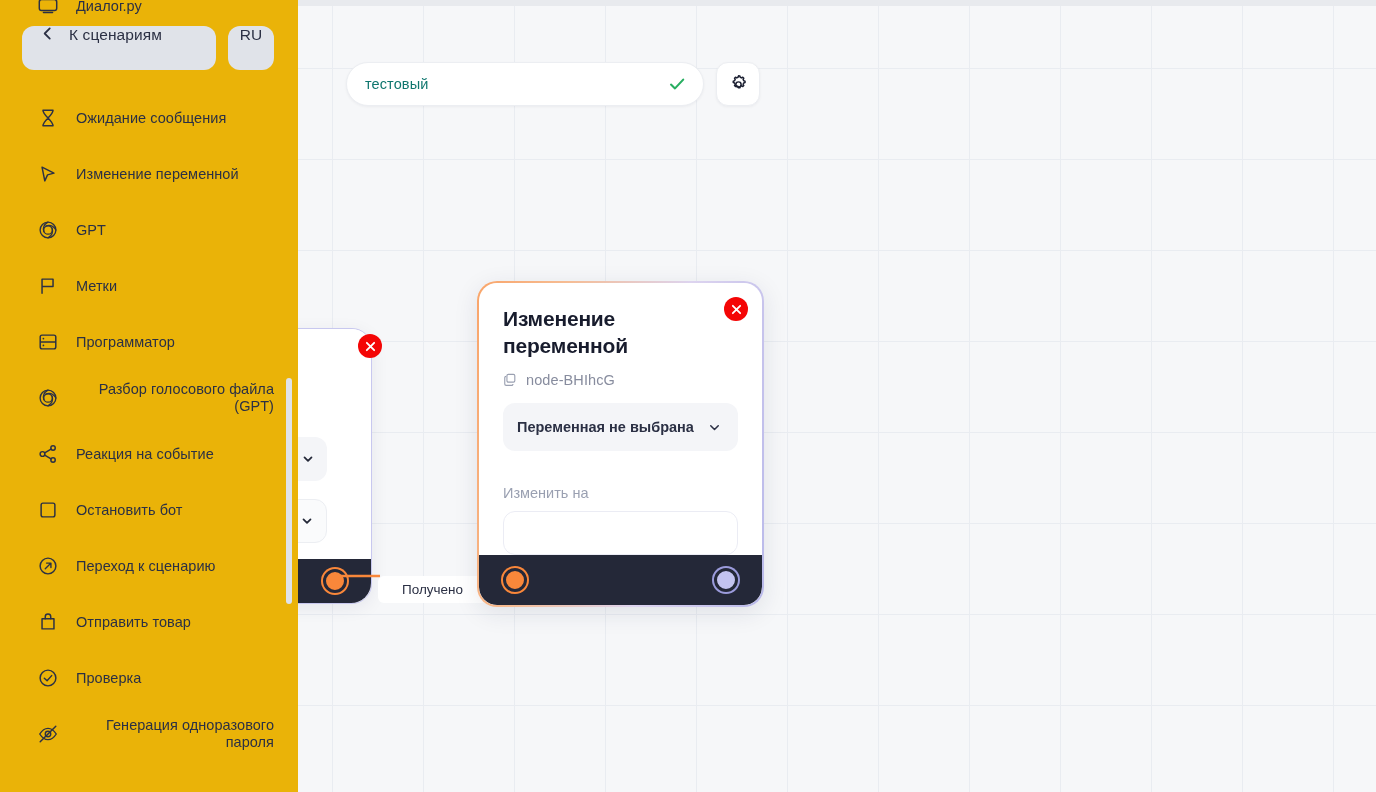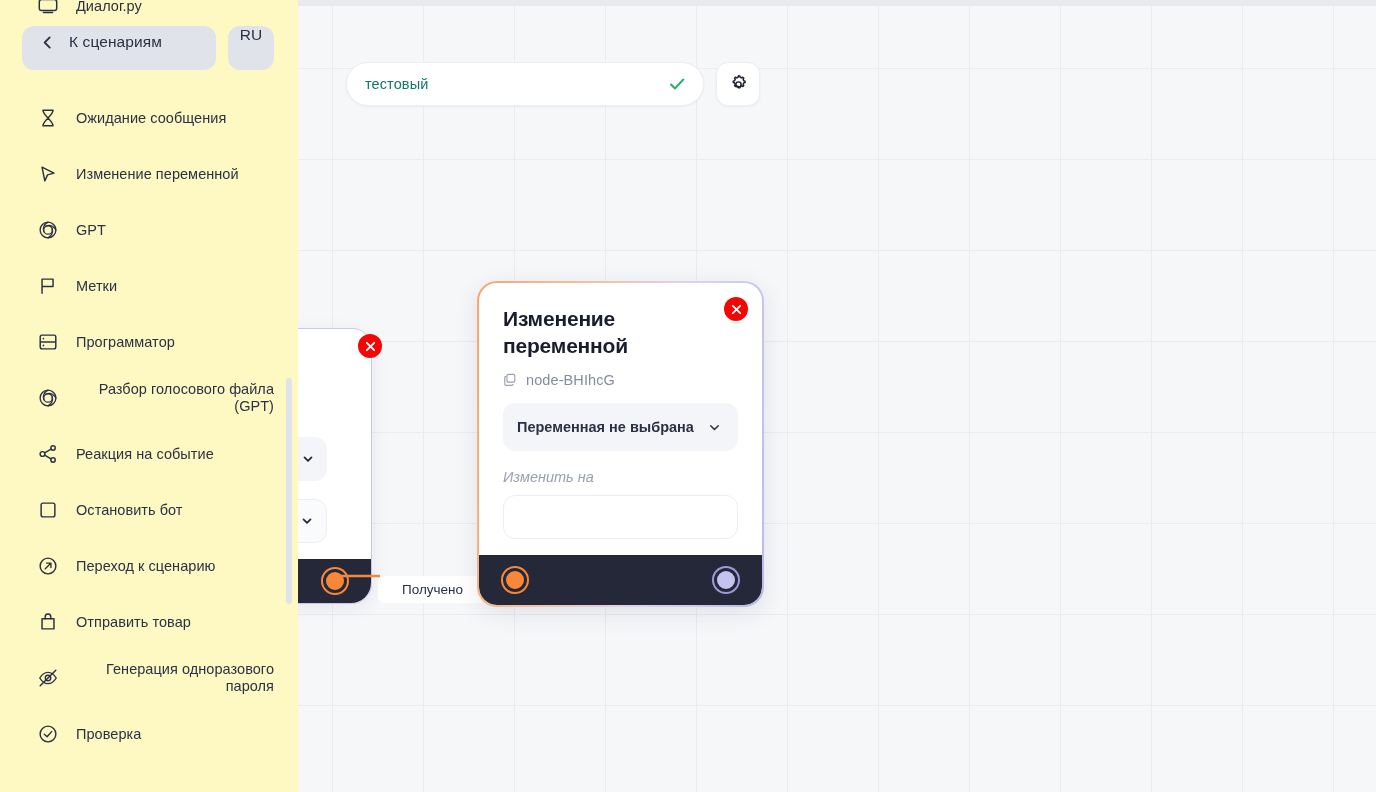--- a/index.html
+++ b/index.html
@@ -141,34 +141,34 @@
 
   .select {
     margin-top: 15px;
     height: 48px; border-radius: 12px; background: #f4f5f8;
     display: flex; align-items: center; padding: 0 16px 0 14px;
     cursor: pointer;
     justify-content: flex-end;
   }
   .select .sel-val { flex: 1; font-size: 14.5px; color: #2b3044; font-weight: 600; }
 
-  .field-label { margin-top: 18px; font-size: 14.5px; color: #9aa0b1; font-style: italic; }
+  .field-label { margin-top: 34px; font-size: 14.5px; color: #9aa0b1; }
   .text-input {
     margin-top: 10px; height: 44px; border-radius: 12px;
     background: #ffffff; border: 1px solid #ebecf4;
     width: 100%;
     font-family: inherit; font-size: 14.5px; color: #2b3044;
     padding: 0 14px;
     outline: none;
   }
 
   
   #sidebar {
     position: absolute; left: 0; top: 0; width: 298px; height: 792px;
-    background: #fef9c3;
+    background: #eab308;
     overflow: hidden;
     z-index: 20;
   }
   #sidebar-list { position: absolute; left: 0; top: -22px; width: 298px; }
   .side-item {
     display: flex; align-items: center; gap: 16px;
     height: 56px; padding: 0 24px 0 36px;
     cursor: pointer;
   }
   .side-item .ic { width: 24px; height: 24px; flex: none; display: flex; align-items: center; justify-content: center; }
@@ -182,21 +182,21 @@
     width: 6px; height: 226px;
     background: #dfe3ea; border-radius: 3px;
     cursor: pointer; z-index: 21;
   }
 
   
   .back-btn {
     position: absolute; left: 22px; top: 26px;
     height: 44px; min-width: 194px;
     background: #e0e3e9; border-radius: 12px;
-    display: flex; align-items: center; gap: 14px;
+    display: flex; gap: 14px;
     padding: 0 22px 12px 18px;
     cursor: pointer; z-index: 30;
   }
   .back-btn .lbl { font-size: 15.5px; color: #2b3044; letter-spacing: .1px; }
   .lang-btn {
     position: absolute; left: 228px; top: 26px;
     width: 46px; height: 44px;
     background: #e0e3e9; border-radius: 12px;
     display: flex; justify-content: center;
     cursor: pointer; z-index: 30;
@@ -412,39 +412,39 @@
       <div class="side-item">
         <span class="ic">
           <svg width="22" height="22" viewBox="0 0 24 24">
             <path d="M5.5 8.5 h13 v11 h-13 z" fill="none" stroke="#2b3044" stroke-width="1.6" stroke-linejoin="round"></path>
             <path d="M9 8.5 V6.2 a3 3 0 0 1 6 0 V8.5" fill="none" stroke="#2b3044" stroke-width="1.6" stroke-linecap="round"></path>
           </svg>
         </span>
         <span class="lbl">Отправить товар</span>
       </div>
 
+      <div class="side-item">
+        <span class="ic">
+          <svg width="22" height="22" viewBox="0 0 24 24">
+            <circle cx="12" cy="12" r="8.6" fill="none" stroke="#2b3044" stroke-width="1.6"></circle>
+            <path d="M8 12.2 L11 15 L16 9.4" fill="none" stroke="#2b3044" stroke-width="1.6" stroke-linecap="round" stroke-linejoin="round"></path>
+          </svg>
+        </span>
+        <span class="lbl">Проверка</span>
+      </div>
+
       <div class="side-item two-line">
         <span class="ic">
           <svg width="22" height="22" viewBox="0 0 24 24">
             <path d="M3 12 C5.6 7.8 8.8 5.8 12 5.8 C15.2 5.8 18.4 7.8 21 12 C18.4 16.2 15.2 18.2 12 18.2 C8.8 18.2 5.6 16.2 3 12 Z" fill="none" stroke="#2b3044" stroke-width="1.5"></path>
             <circle cx="12" cy="12" r="3" fill="none" stroke="#2b3044" stroke-width="1.5"></circle>
             <path d="M3.5 20.5 L20.5 3.5" stroke="#2b3044" stroke-width="1.6" stroke-linecap="round"></path>
           </svg>
         </span>
         <span class="lbl">Генерация одноразового пароля</span>
-      </div>
-
-      <div class="side-item">
-        <span class="ic">
-          <svg width="22" height="22" viewBox="0 0 24 24">
-            <circle cx="12" cy="12" r="8.6" fill="none" stroke="#2b3044" stroke-width="1.6"></circle>
-            <path d="M8 12.2 L11 15 L16 9.4" fill="none" stroke="#2b3044" stroke-width="1.6" stroke-linecap="round" stroke-linejoin="round"></path>
-          </svg>
-        </span>
-        <span class="lbl">Проверка</span>
       </div>
 
     </div>
 
     <div id="side-scrollbar"></div>
   </div>
 
   <div class="back-btn">
     <svg width="15" height="15" viewBox="0 0 16 16">
       <path d="M10.4 2.6 L5 8 L10.4 13.4" stroke="#2b3044" stroke-width="1.9" fill="none" stroke-linecap="round" stroke-linejoin="round"></path>

